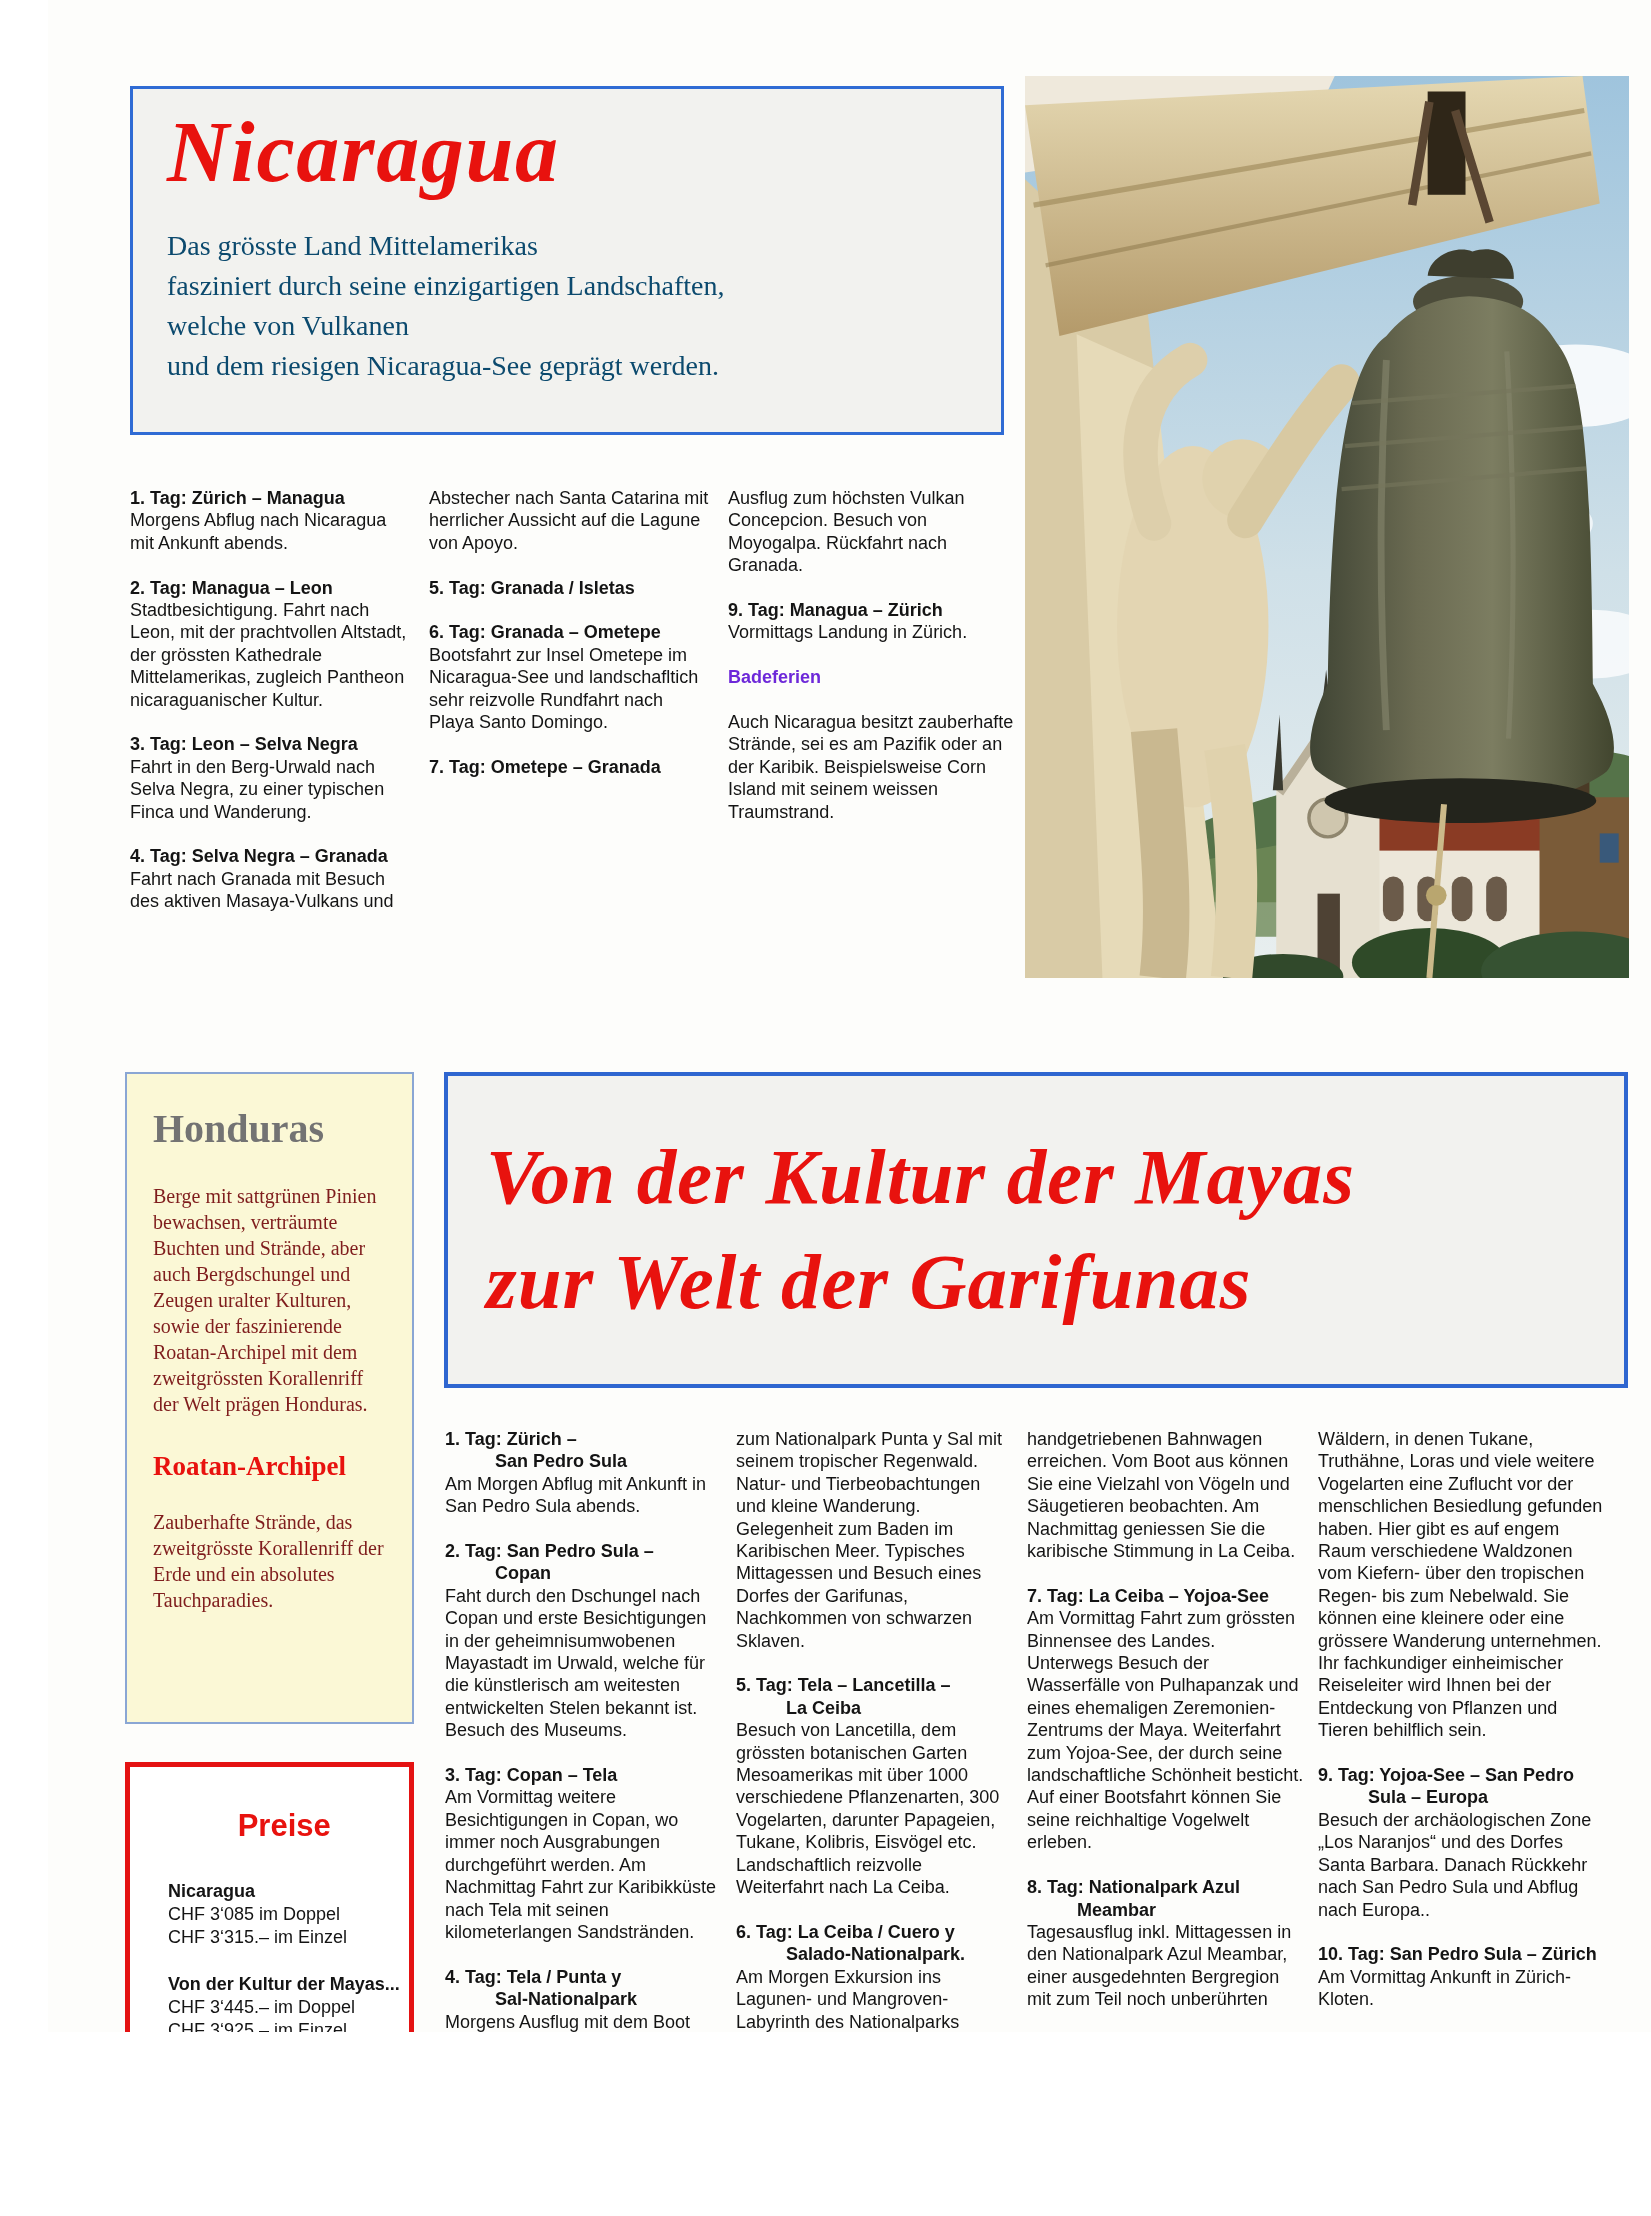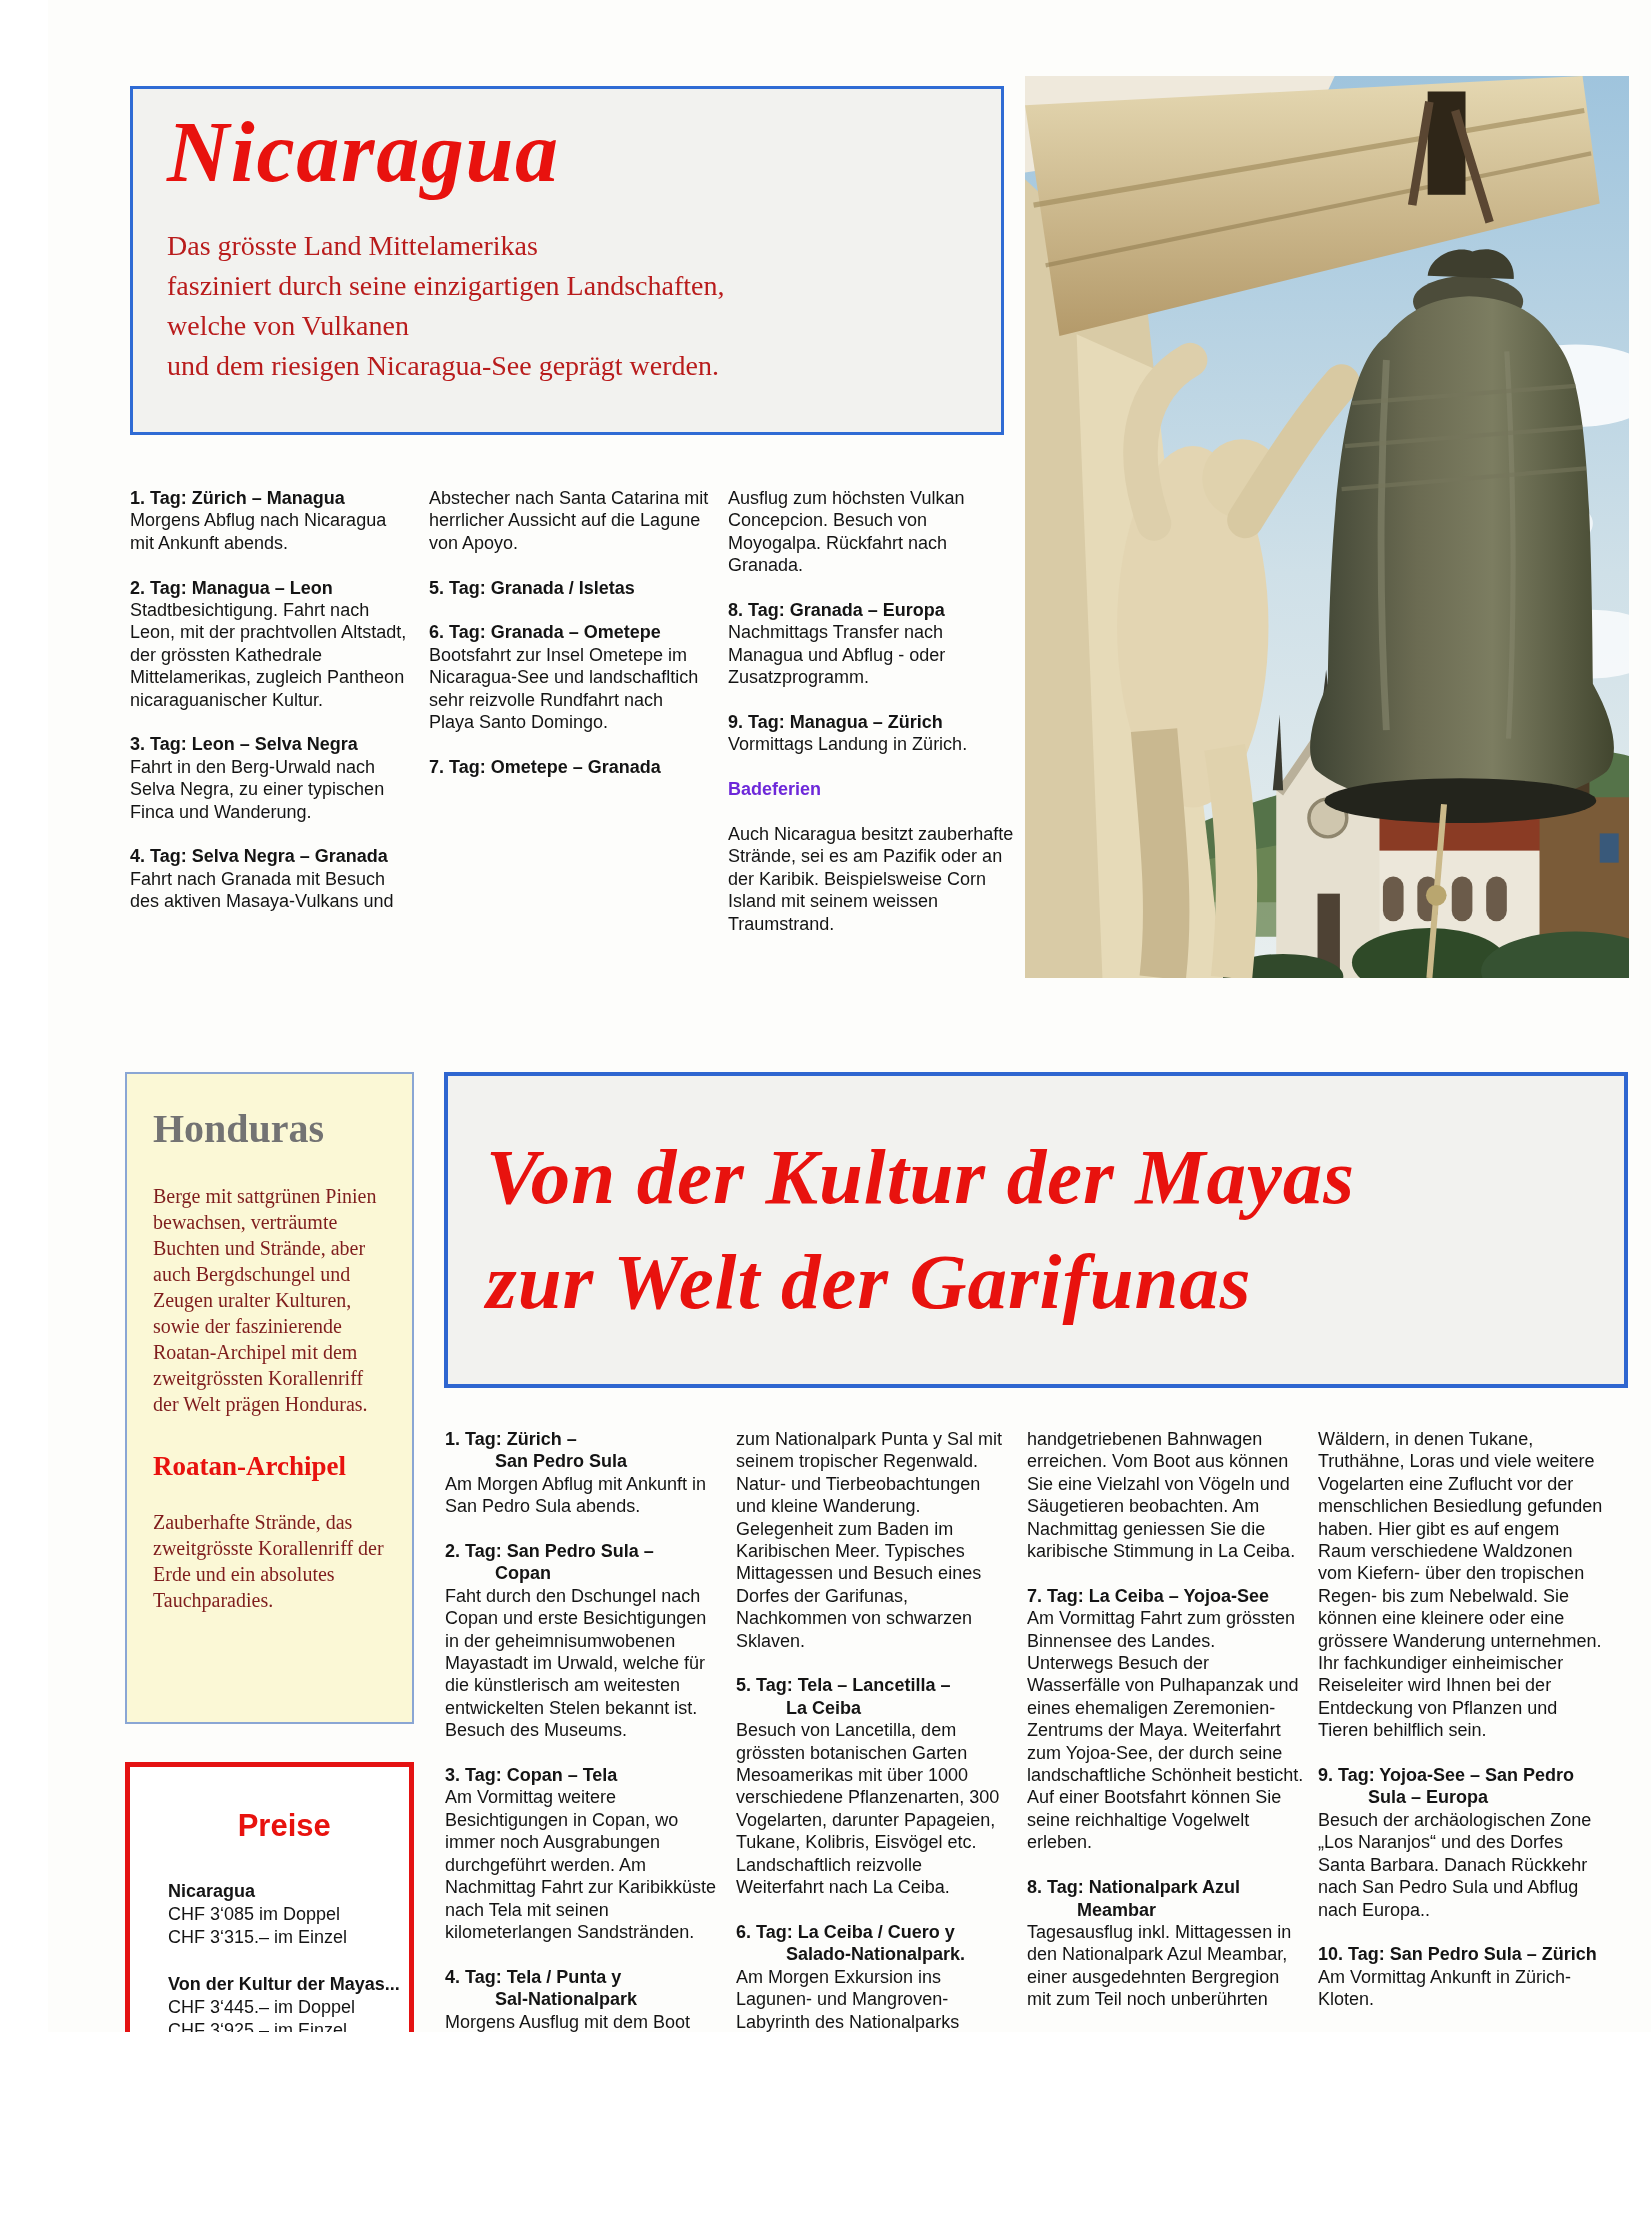--- a/index.html
+++ b/index.html
@@ -6,21 +6,21 @@
   .page{position:relative;width:1652px;height:2032px;background:#fdfdfb;
         font-family:"Liberation Sans",sans-serif;color:#141414;overflow:hidden;margin-left:48px;}
   .panel{position:absolute;box-sizing:border-box;}
 
   
   .intro-box{left:82px;top:86px;width:874px;height:349px;border:3.4px solid #2f6bd4;
              background:#f2f2ef;padding:12px 34px;}
   .nic-title{font-family:"Liberation Serif",serif;font-style:italic;font-weight:bold;
              color:#e8120e;font-size:86px;line-height:96px;margin:3.4px 0 26px 0;letter-spacing:1.7px;}
   .intro-text{font-family:"Liberation Serif",serif;font-size:28px;line-height:40px;
-              white-space:pre-line;margin:0;color:#b91c1c;}
+              white-space:pre-line;margin:0;color:#0c4a6e;}
 
   
   .photo{position:absolute;left:977px;top:76px;width:604px;height:902px;margin:0;}
   .photo svg{display:block;width:100%;height:100%;}
 
   
   .col{position:absolute;width:284px;font-size:18px;line-height:22.4px;}
   .nic-c1{left:82px;top:487px;}
   .nic-c2{left:381px;top:487px;}
   .nic-c3{left:680px;top:487px;width:293px;}
@@ -181,24 +181,20 @@
     <div class="blk">
       <div class="bh">7. Tag: Ometepe – Granada</div>
     </div>
   </div>
 
   <div class="col nic-c3">
     <div class="blk">
       <div class="bt">Ausflug zum höchsten Vulkan Concepcion. Besuch von Moyogalpa. Rückfahrt nach Granada.</div>
     </div>
     <div class="blk">
-      <div class="bh">8. Tag: Granada – Europa</div>
-      <div class="bt">Nachmittags Transfer nach Managua und Abflug - oder Zusatzprogramm.</div>
-    </div>
-    <div class="blk">
       <div class="bh">9. Tag: Managua – Zürich</div>
       <div class="bt">Vormittags Landung in Zürich.</div>
     </div>
     <div class="blk">
       <div class="bh blue" style="margin-bottom:22.4px;">Badeferien</div>
       <div class="bt">Auch Nicaragua besitzt zauberhafte Strände, sei es am Pazifik oder an der Karibik. Beispielsweise Corn Island mit seinem weissen Traumstrand.</div>
     </div>
   </div>
 
   <aside class="panel hon-box">

